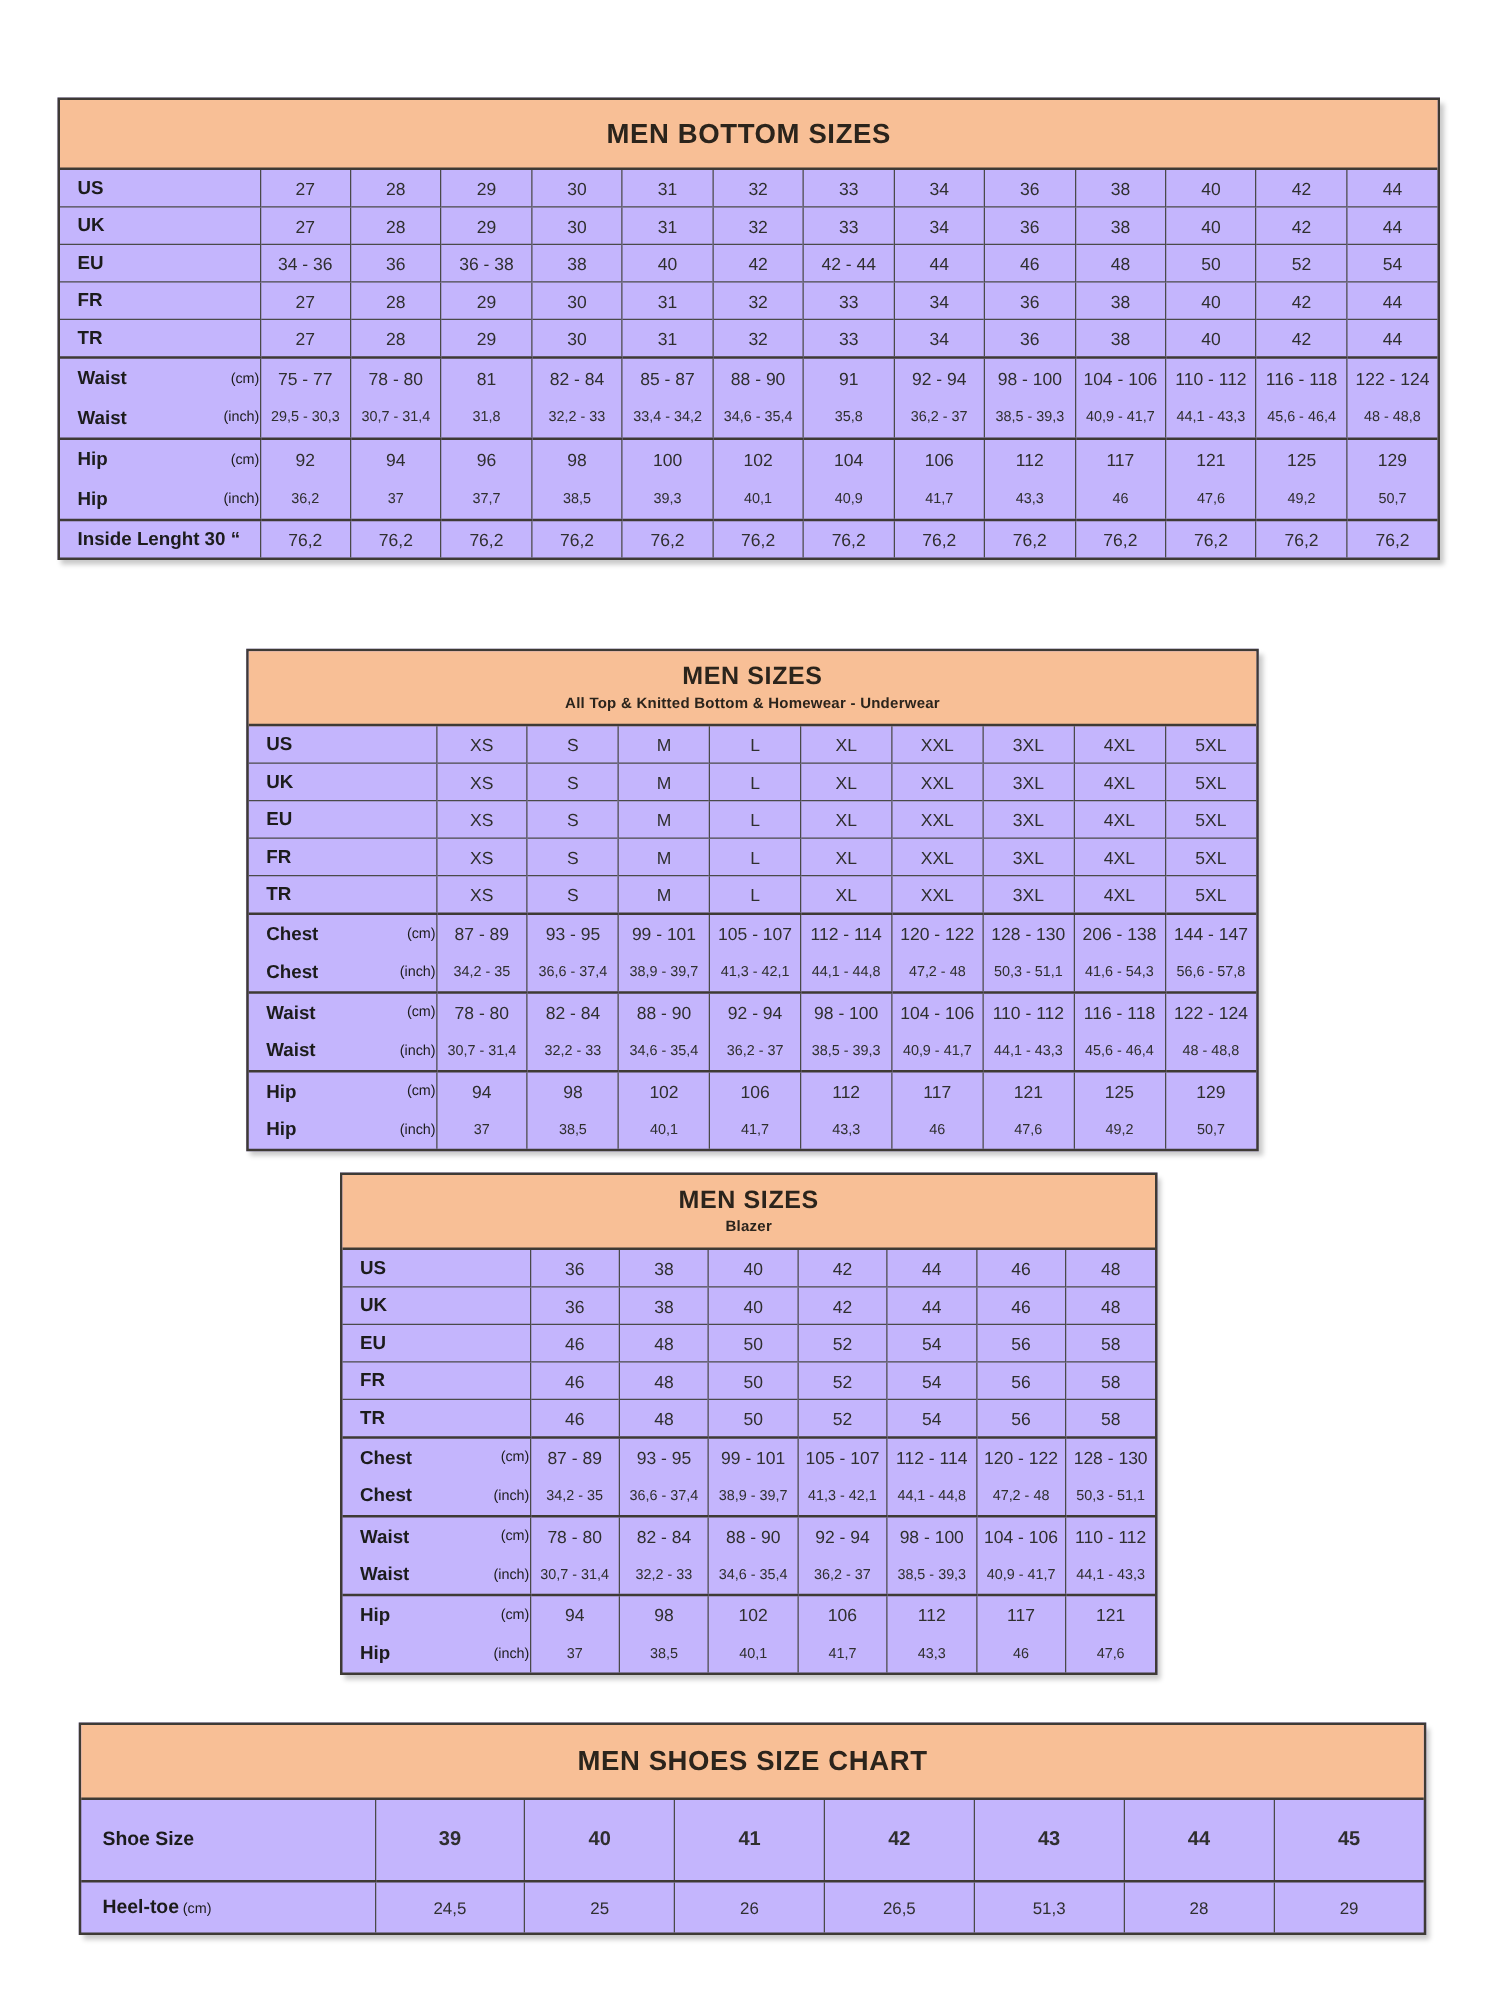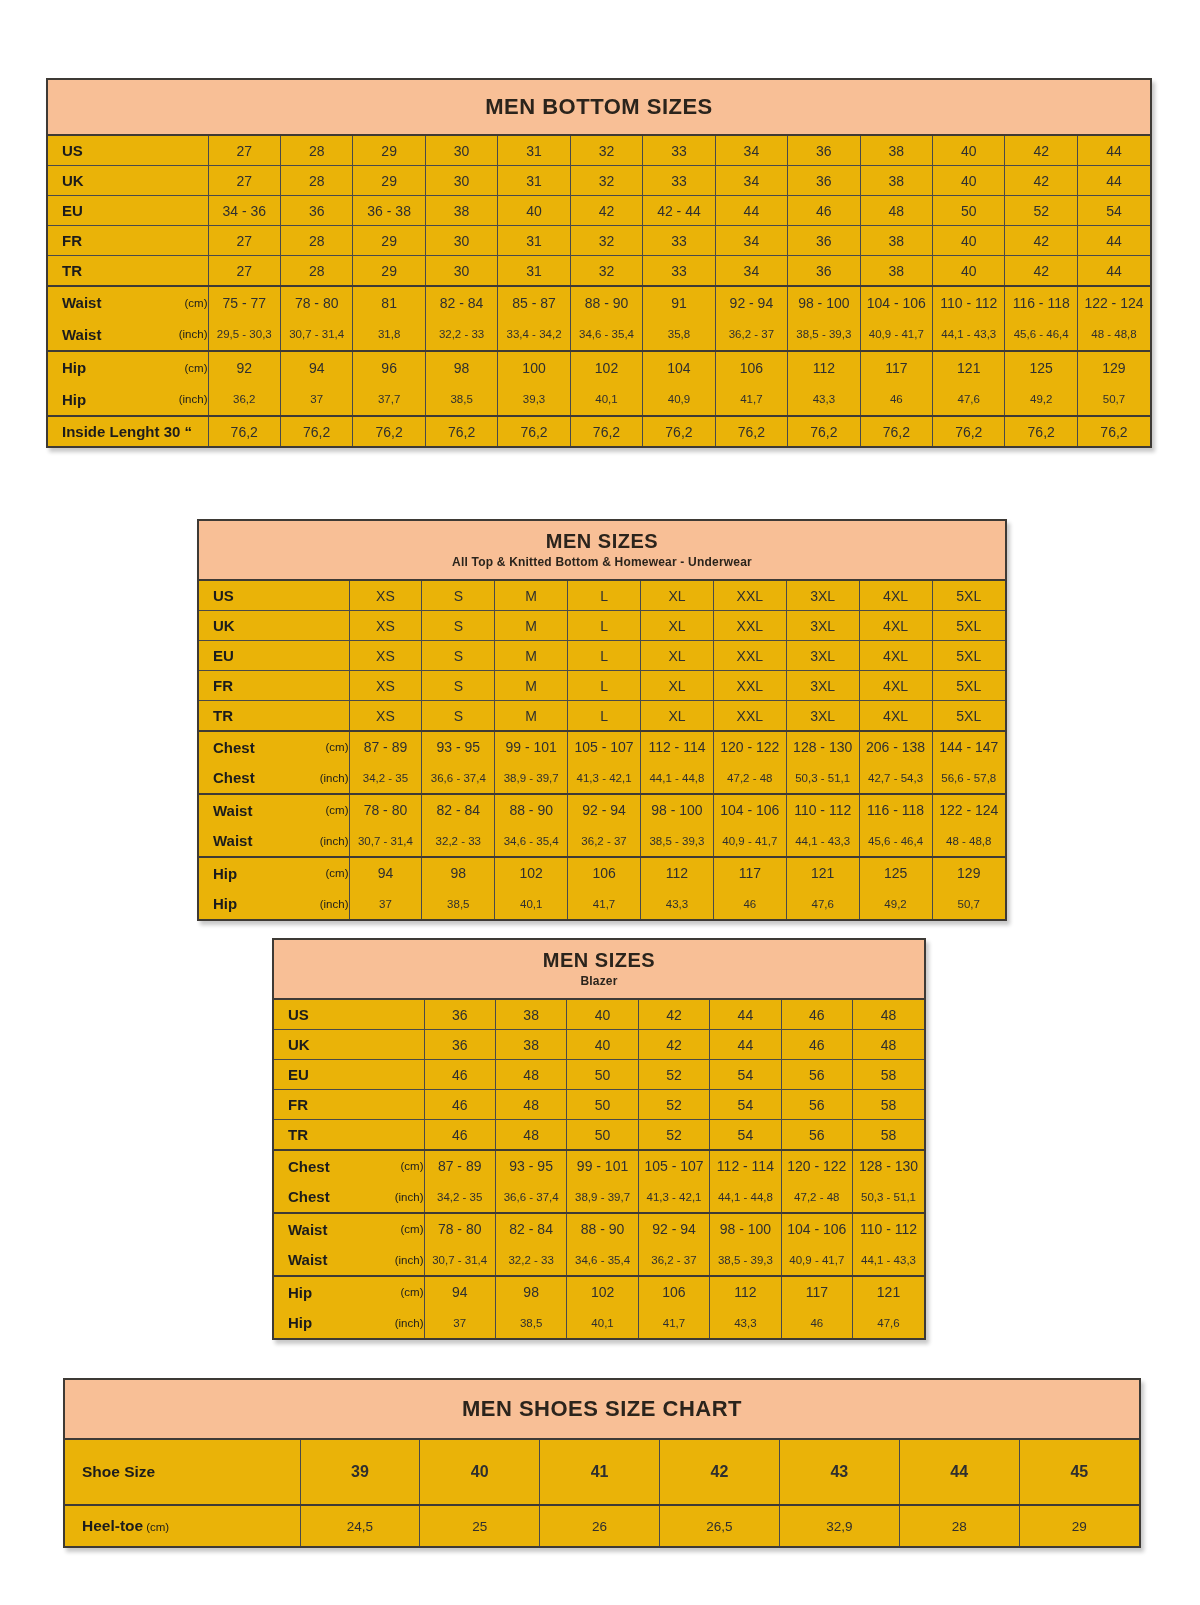--- a/index.html
+++ b/index.html
@@ -1,21 +1,21 @@
 <!DOCTYPE html>
 <html><head>
 <meta charset="utf-8">
 <style>
   html,body{margin:0;padding:0;background:#ffffff;}
   .page{
     position:relative;width:1200px;height:1605px;background:#ffffff;
     font-family:"Liberation Sans", sans-serif;overflow:hidden;
   }
   .tbl{
-    position:absolute;background:#eab308;
+    position:absolute;background:#c4b5fd;
     border:2px solid #3E3A35;
     box-shadow:3px 4px 4px rgba(0,0,0,0.22);
   }
   .tbl-header{
     background:#F8BF96;
     border-bottom:2px solid #3E3A35;
     height:var(--headh);
     display:flex;flex-direction:column;justify-content:center;align-items:center;
   }
   .tbl-title{
@@ -412,21 +412,21 @@
             <td>
               <div class="pv">120 - 122</div>
               <div class="pv sub">47,2 - 48</div>
             </td>
             <td>
               <div class="pv">128 - 130</div>
               <div class="pv sub">50,3 - 51,1</div>
             </td>
             <td>
               <div class="pv">206 - 138</div>
-              <div class="pv sub">42,7 - 54,3</div>
+              <div class="pv sub">41,6 - 54,3</div>
             </td>
             <td>
               <div class="pv">144 - 147</div>
               <div class="pv sub">56,6 - 57,8</div>
             </td>
           </tr>
           <tr class="r-pair sep row-6">
             <td class="labelcell">
               <div class="pv">
                 <span class="lbl">Waist</span>
@@ -740,20 +740,20 @@
             <td>43</td>
             <td>44</td>
             <td>45</td>
           </tr>
           <tr class="r-plain sep row-1">
             <td class="labelcell"><span class="lbl">Heel-toe</span><span class="unit">(cm)</span></td>
             <td>24,5</td>
             <td>25</td>
             <td>26</td>
             <td>26,5</td>
-            <td>32,9</td>
+            <td>51,3</td>
             <td>28</td>
             <td>29</td>
           </tr>
         </tbody>
       </table>
     </div>
 </div>
 
 </body></html>

